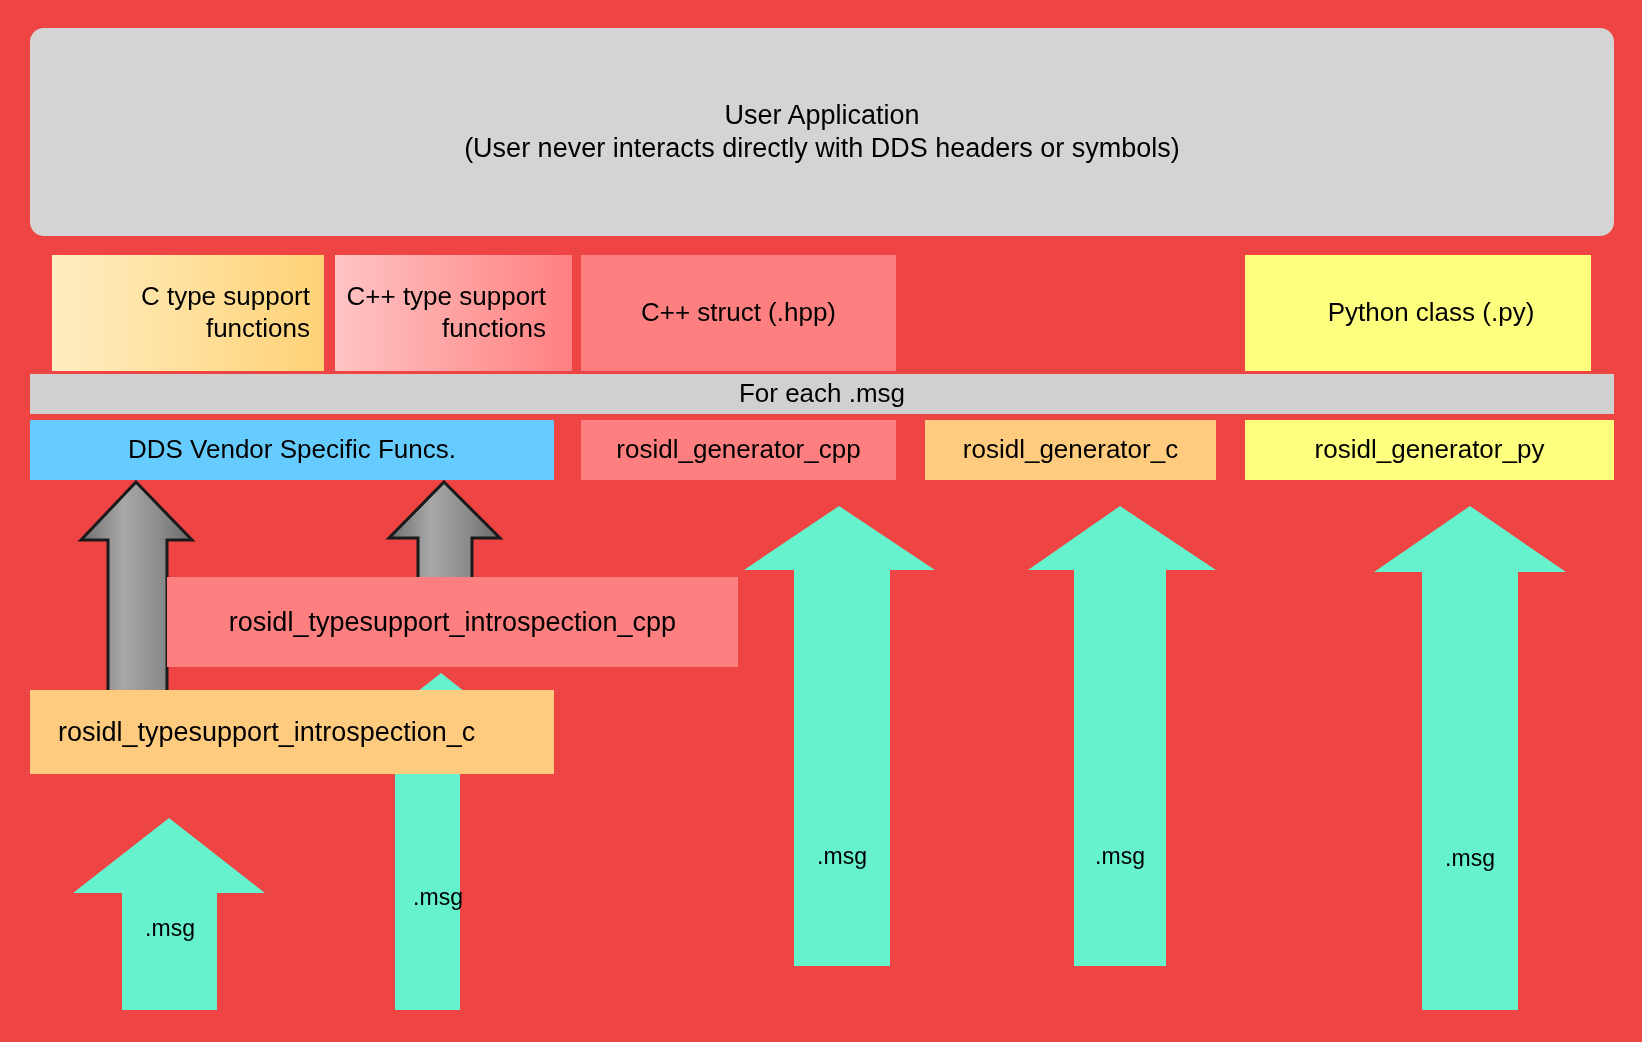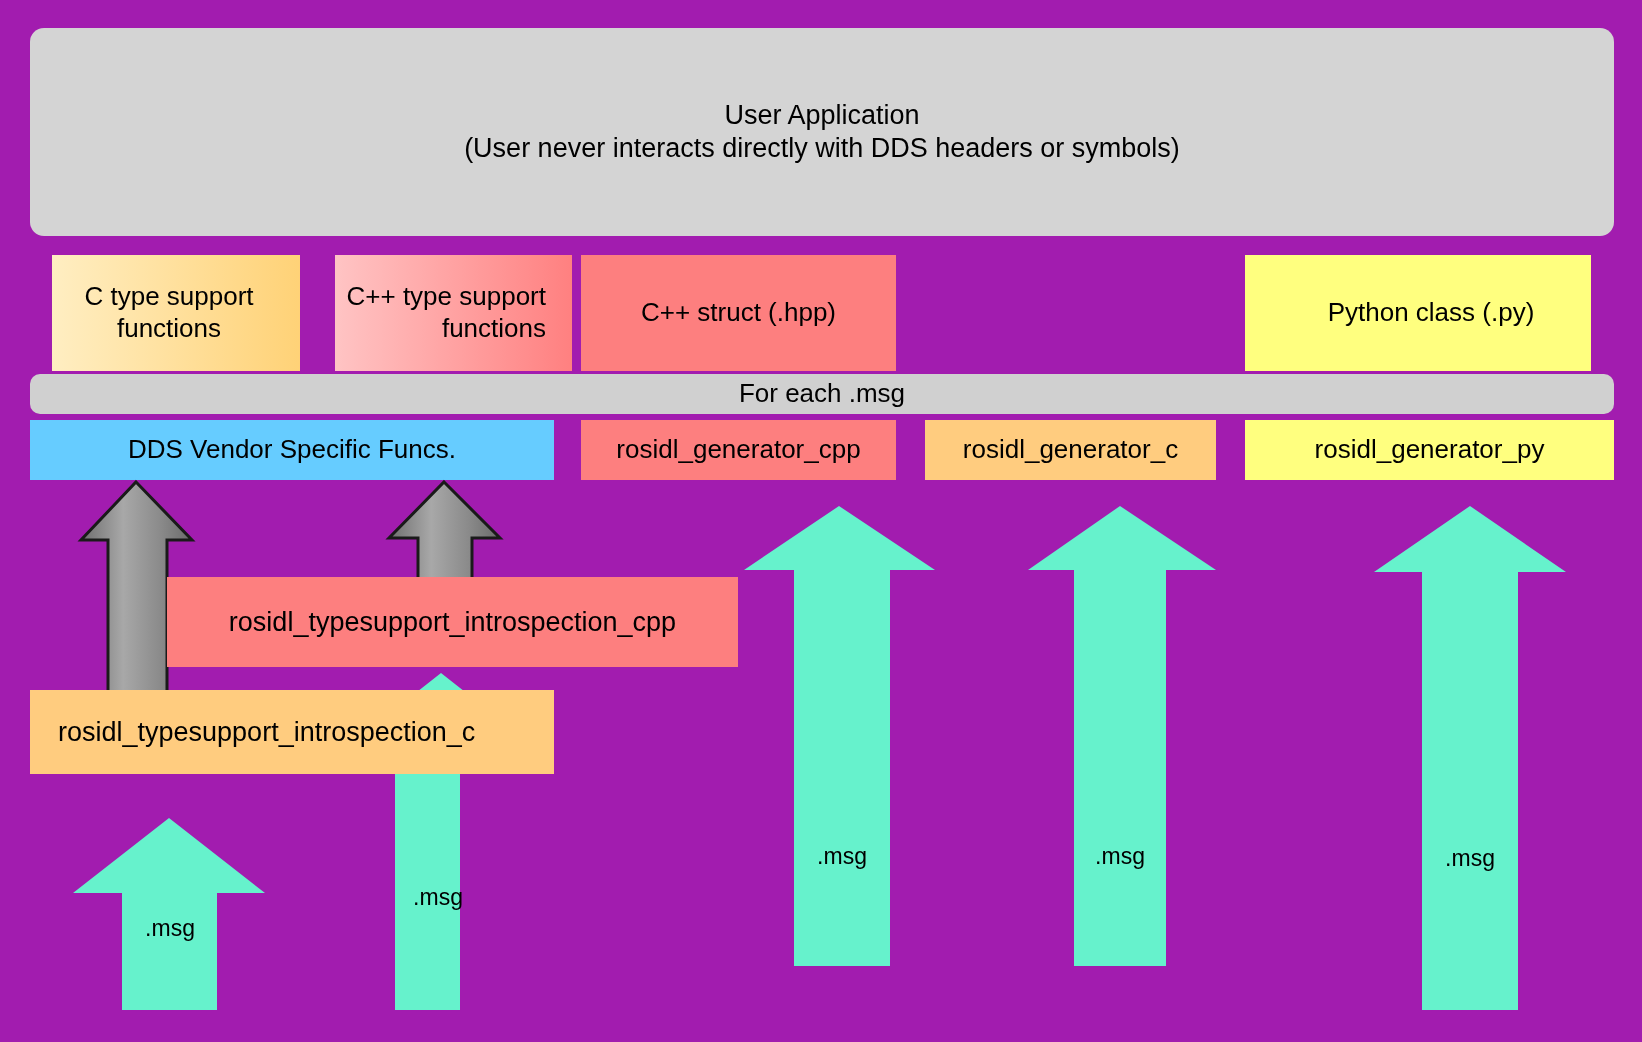--- a/index.html
+++ b/index.html
@@ -4,21 +4,21 @@
 <style>
   html, body {
     margin: 0;
     padding: 0;
     background: #000000;
   }
   #canvas {
     position: relative;
     width: 1642px;
     height: 1042px;
-    background: #a21caf;
+    background: #ef4444;
     overflow: hidden;
     font-family: "Liberation Sans", sans-serif;
     color: #000000;
   }
   .box {
     position: absolute;
     box-sizing: border-box;
     display: flex;
     align-items: center;
     justify-content: center;
@@ -41,24 +41,24 @@
   #user-app .ln { display: block; }
 
   
   .artifact {
     top: 255px;
     height: 116px;
     font-size: 26px;
   }
   #c-type-support {
     left: 52px;
-    width: 248px;
+    width: 272px;
     background: linear-gradient(to right, #ffeec2 0%, #ffd277 100%);
     justify-content: flex-end;
-    text-align: center;
+    text-align: right;
     padding-right: 14px;
     top: 255px;
     height: 116px;
   }
   #cpp-type-support {
     left: 335px;
     width: 237px;
     top: 255px;
     height: 116px;
     background: linear-gradient(to right, #ffc4c4 0%, #ff8080 100%);
@@ -84,21 +84,20 @@
   }
 
   
   #for-each-band {
     left: 30px;
     top: 374px;
     width: 1584px;
     height: 40px;
     background: #d0d0d0;
     font-size: 26px;
-    border-radius: 10px;
   }
 
   
   .generator {
     top: 420px;
     height: 60px;
     font-size: 26px;
   }
   #dds-vendor {
     left: 30px;

